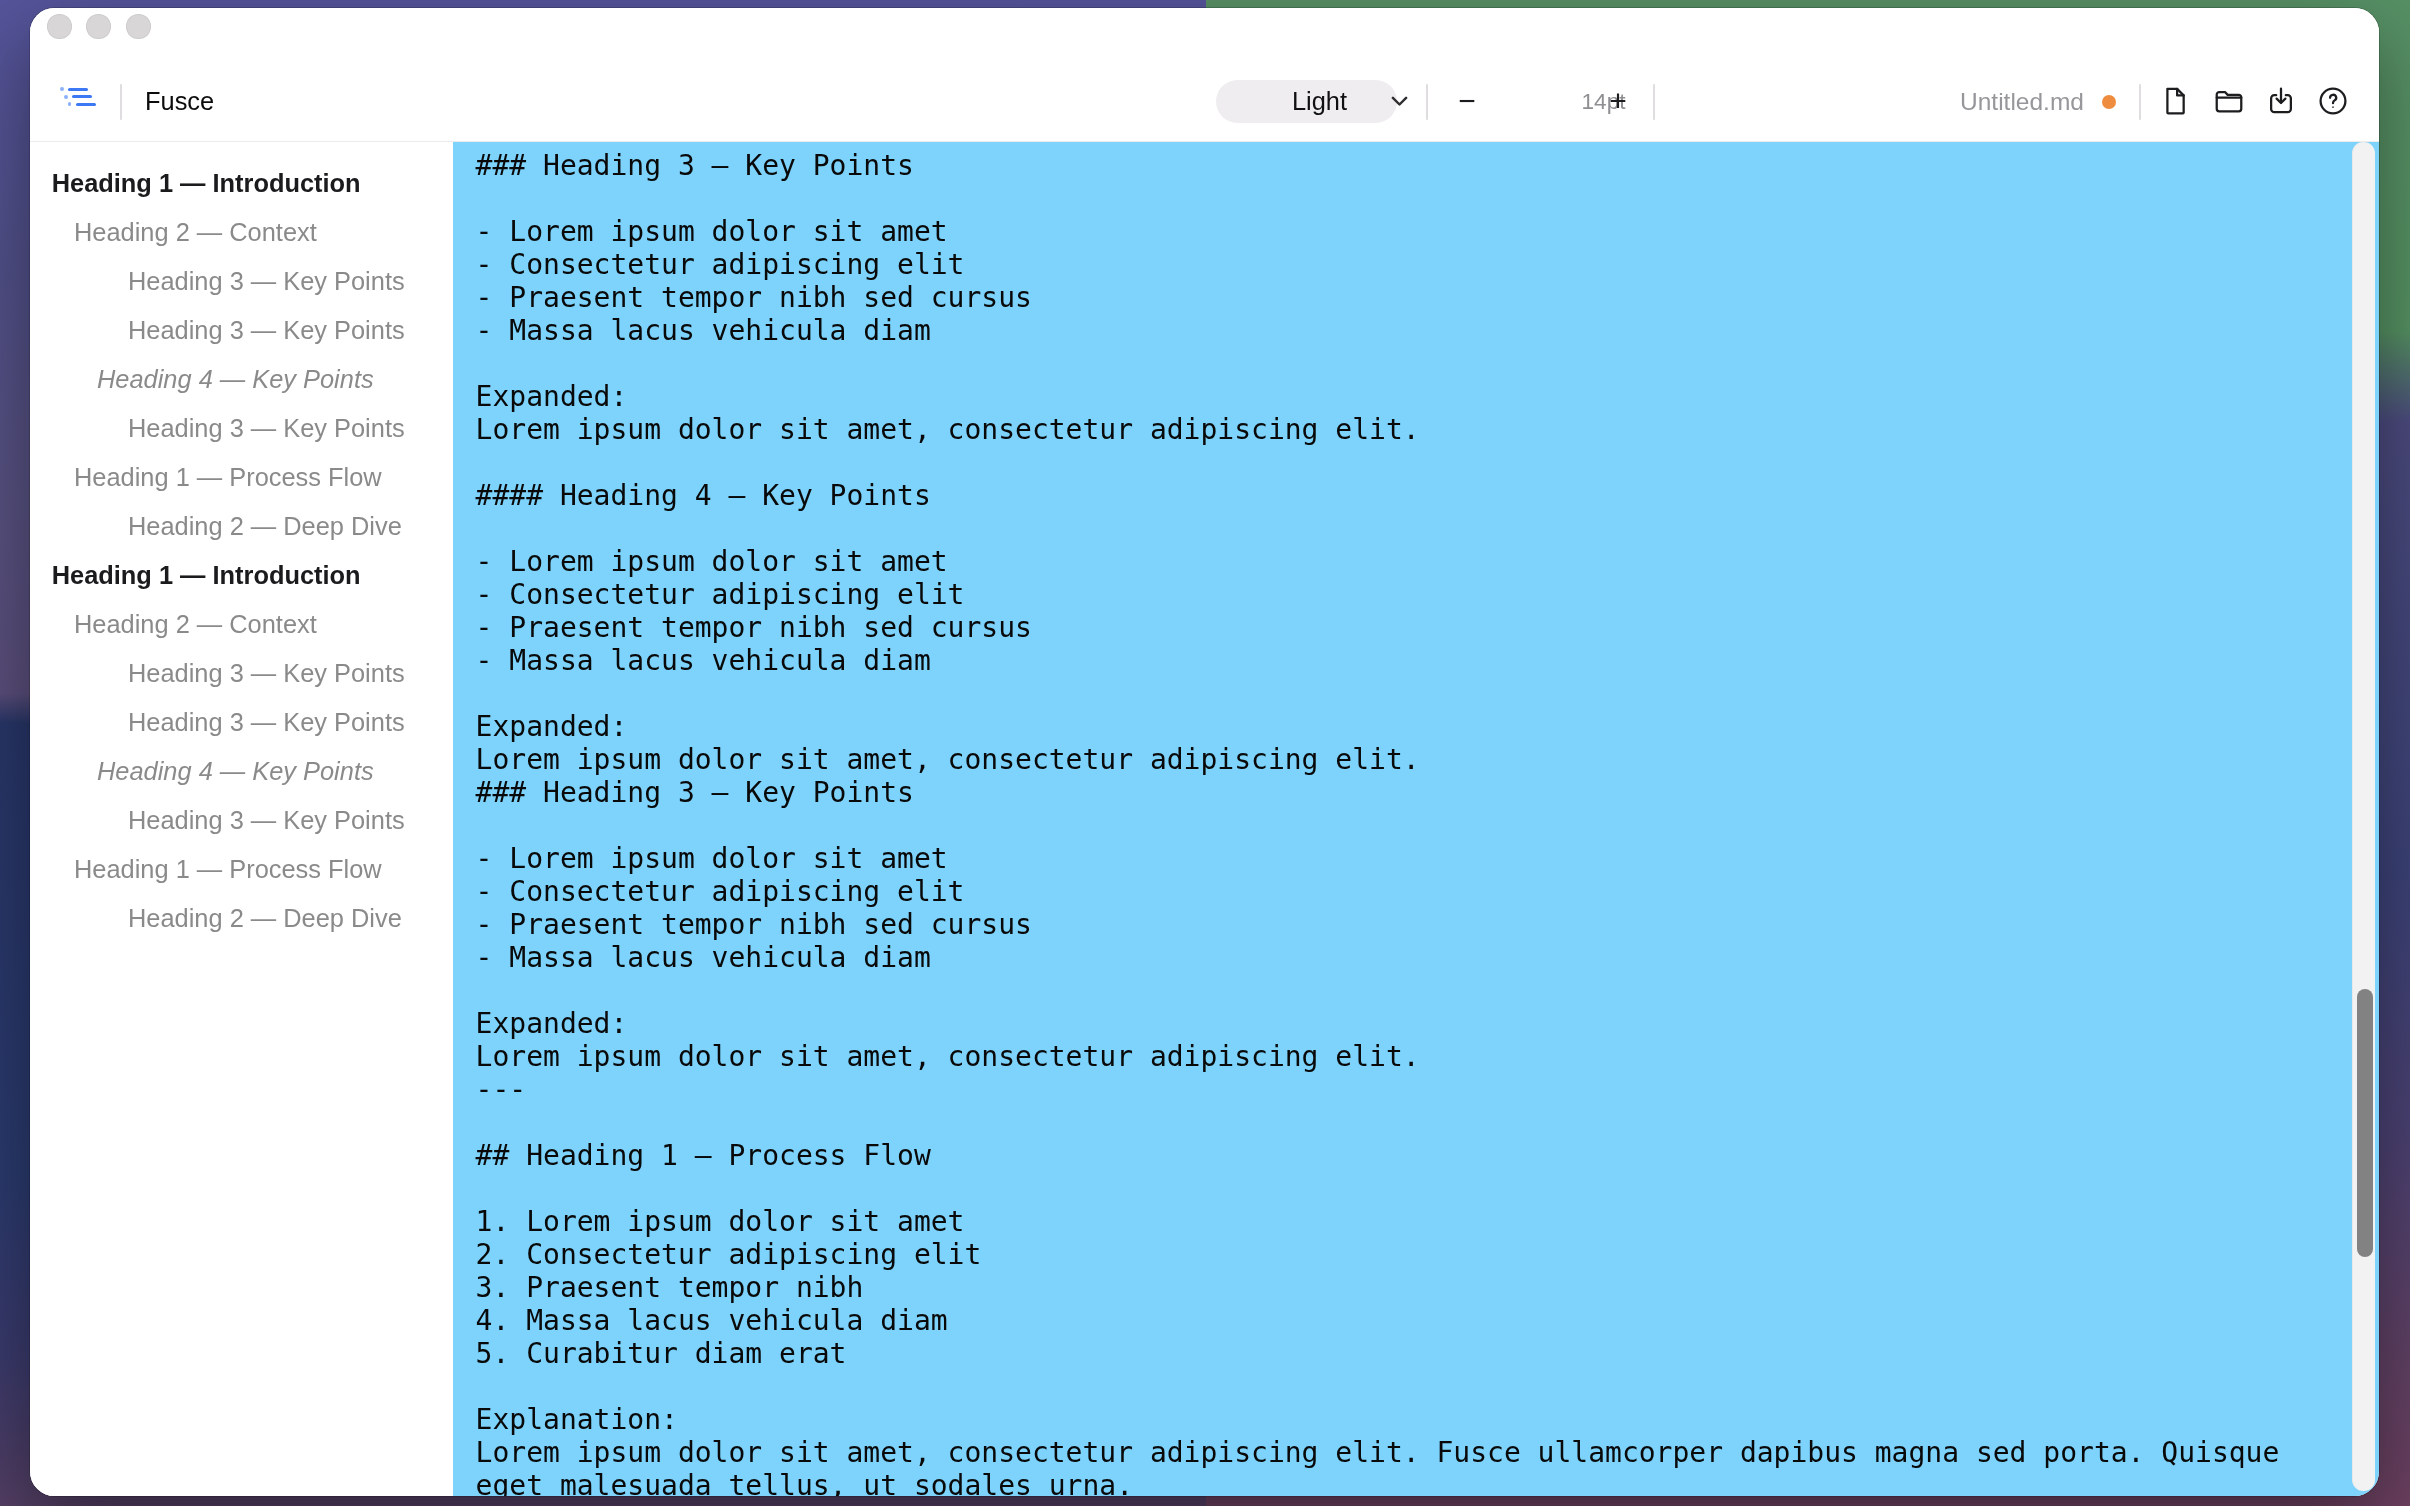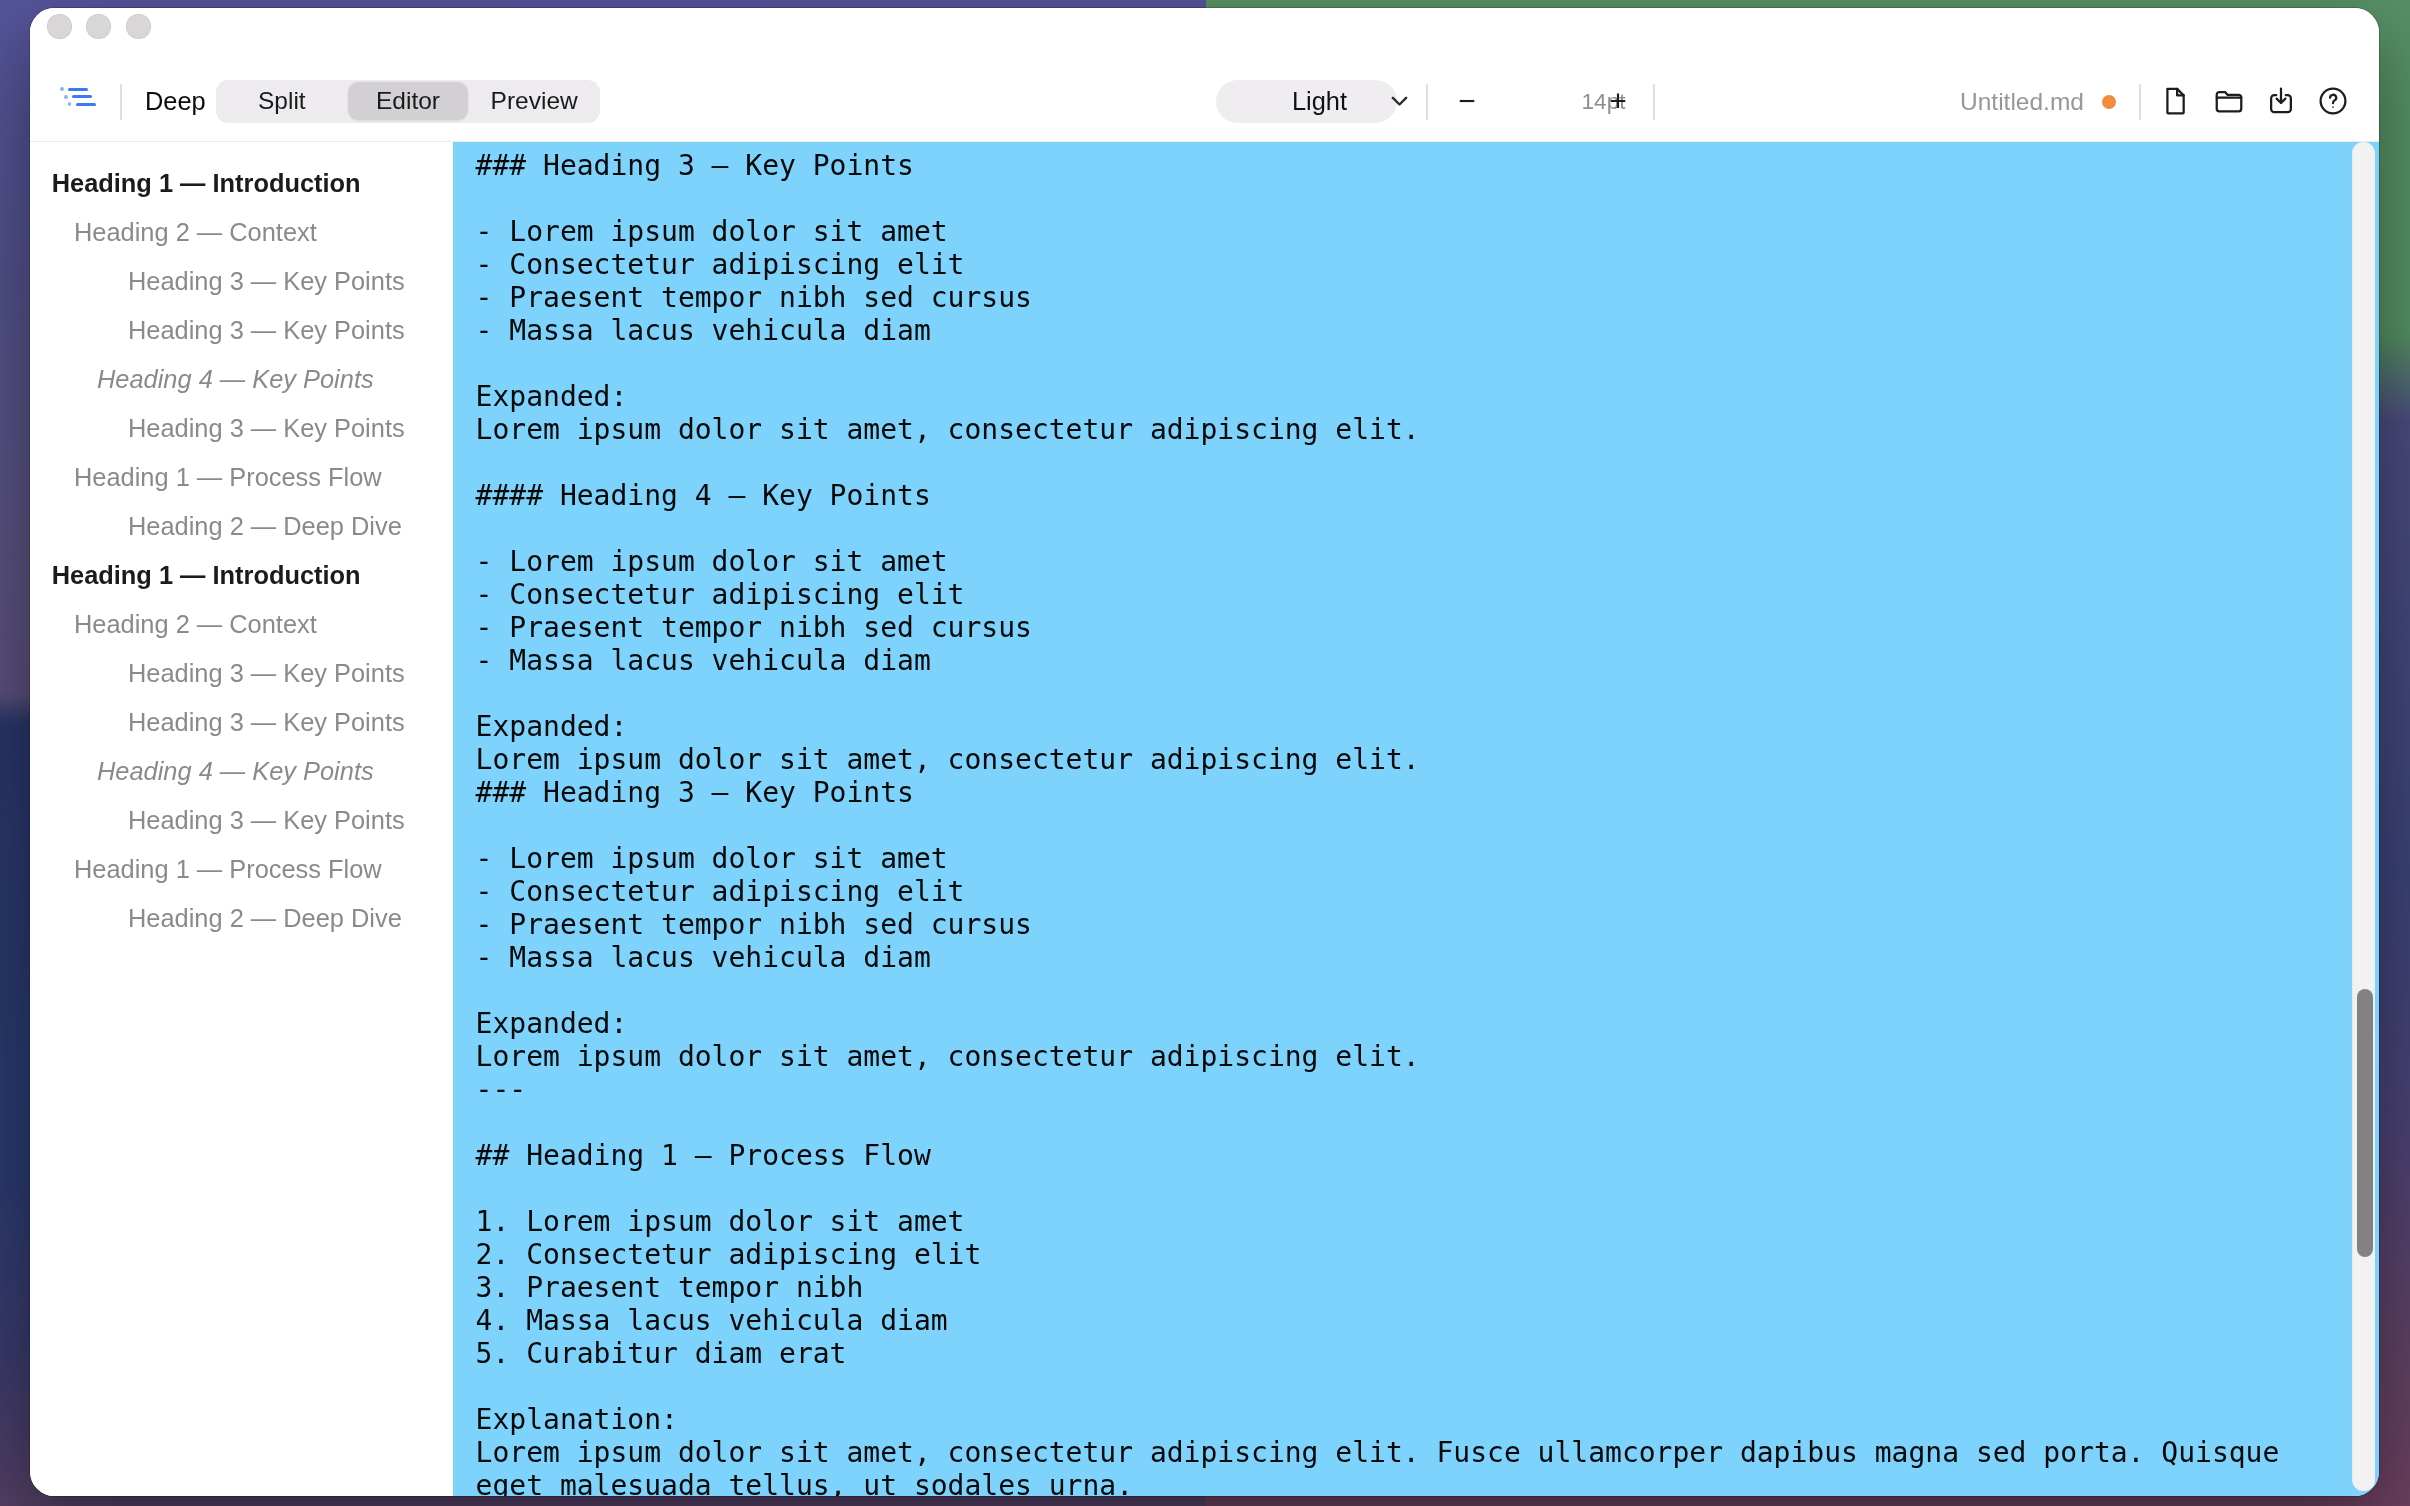--- a/index.html
+++ b/index.html
@@ -91,27 +91,22 @@
           <span class="toc-bar"></span>
         </div>
       <div class="toc-row" style="margin-left:7.5px">
           <span class="toc-dot"></span>
           <span class="toc-bar"></span>
         </div>
     </div>
 
     <div class="tb-divider" style="left:90px"></div>
 
-    <div class="view-label">Deep</div>
-
-    <div class="segmented">
-        <div class="seg">Split</div>
-        <div class="seg seg-selected">Editor</div>
-        <div class="seg">Preview</div>
-      </div>
+    <div class="view-label">Fusce</div>
+
 
     <div class="theme-pill">
       <svg width="24.5" height="24.5" viewBox="0 0 24 24">
         <circle cx="12" cy="12" r="4.4" fill="#151517"></circle>
         <g stroke="#151517" stroke-width="1.9" stroke-linecap="round">
           <line x1="12" y1="2.4" x2="12" y2="4.6"></line>
             <line x1="12" y1="19.4" x2="12" y2="21.6"></line>
           <line x1="2.4" y1="12" x2="4.6" y2="12"></line>
             <line x1="19.4" y1="12" x2="21.6" y2="12"></line>
           <line x1="5.2" y1="5.2" x2="6.8" y2="6.8"></line>

